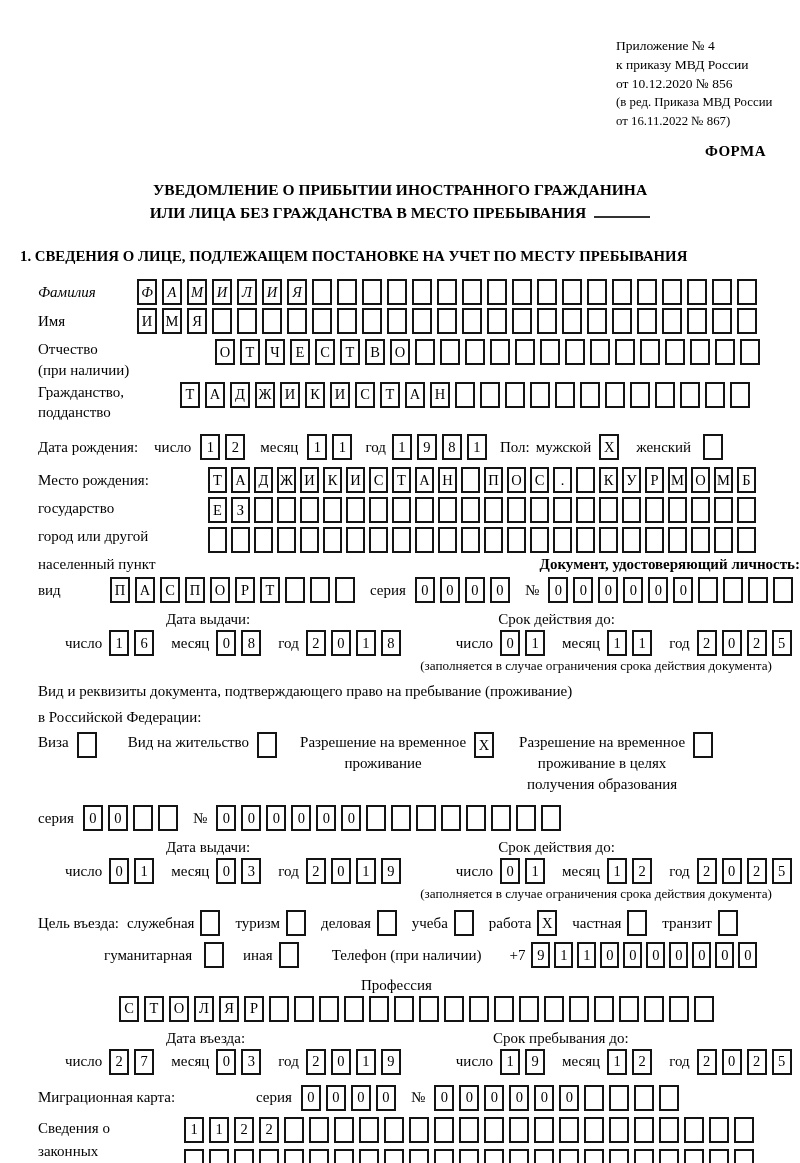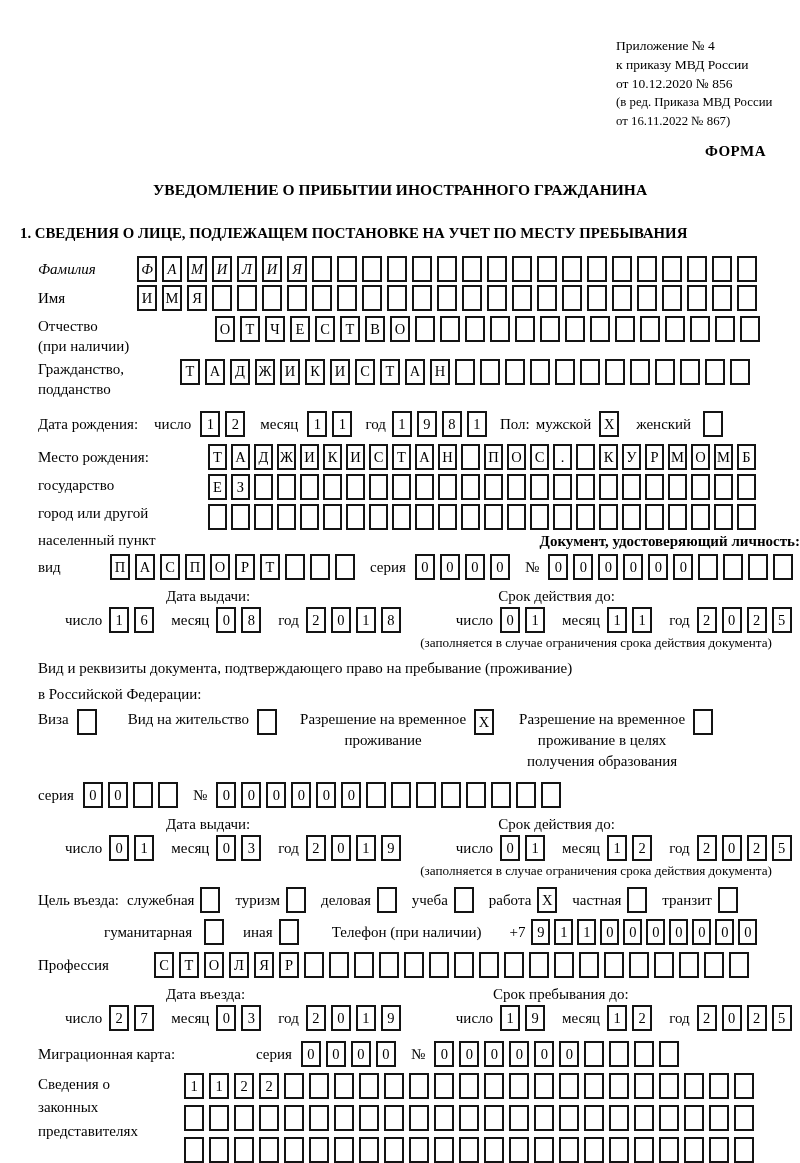--- a/index.html
+++ b/index.html
@@ -62,20 +62,21 @@
   <div>к приказу МВД России</div>
   <div>от 10.12.2020 № 856</div>
   <div class="small">(в ред. Приказа МВД России</div>
   <div class="small">от 16.11.2022 № 867)</div>
 </div>
 
 <div class="forma">ФОРМА</div>
 
 <div class="title">
   <div>УВЕДОМЛЕНИЕ О ПРИБЫТИИ ИНОСТРАННОГО ГРАЖДАНИНА</div>
+  <div><span>ИЛИ ЛИЦА БЕЗ ГРАЖДАНСТВА В МЕСТО ПРЕБЫВАНИЯ</span><span class="blank"></span></div>
 </div>
 
 <div class="sect">1. СВЕДЕНИЯ О ЛИЦЕ, ПОДЛЕЖАЩЕМ ПОСТАНОВКЕ НА УЧЕТ ПО МЕСТУ ПРЕБЫВАНИЯ</div>
 
 <div class="row" style="margin-top:14px;font-style:italic;">
   <span class="lbl w-fam">Фамилия</span>
   <span class="cells">
       <span class="cell">Ф</span>
       <span class="cell">А</span>
       <span class="cell">М</span>
@@ -556,21 +557,21 @@
       <span class="cell">0</span>
       <span class="cell">0</span>
       <span class="cell">0</span>
       <span class="cell">0</span>
       <span class="cell">0</span>
       <span class="cell">0</span>
       <span class="cell">0</span>
     </span>
 </div>
 
-<div class="row" style="margin-top:7px;">
+<div class="row" style="margin-top:7px;flex-direction:column;">
   <span class="lbl w-prof">Профессия</span>
   <span class="cells">
       <span class="cell">С</span>
       <span class="cell">Т</span>
       <span class="cell">О</span>
       <span class="cell">Л</span>
       <span class="cell">Я</span>
       <span class="cell">Р</span>
       <span class="cell"></span>
       <span class="cell"></span>

